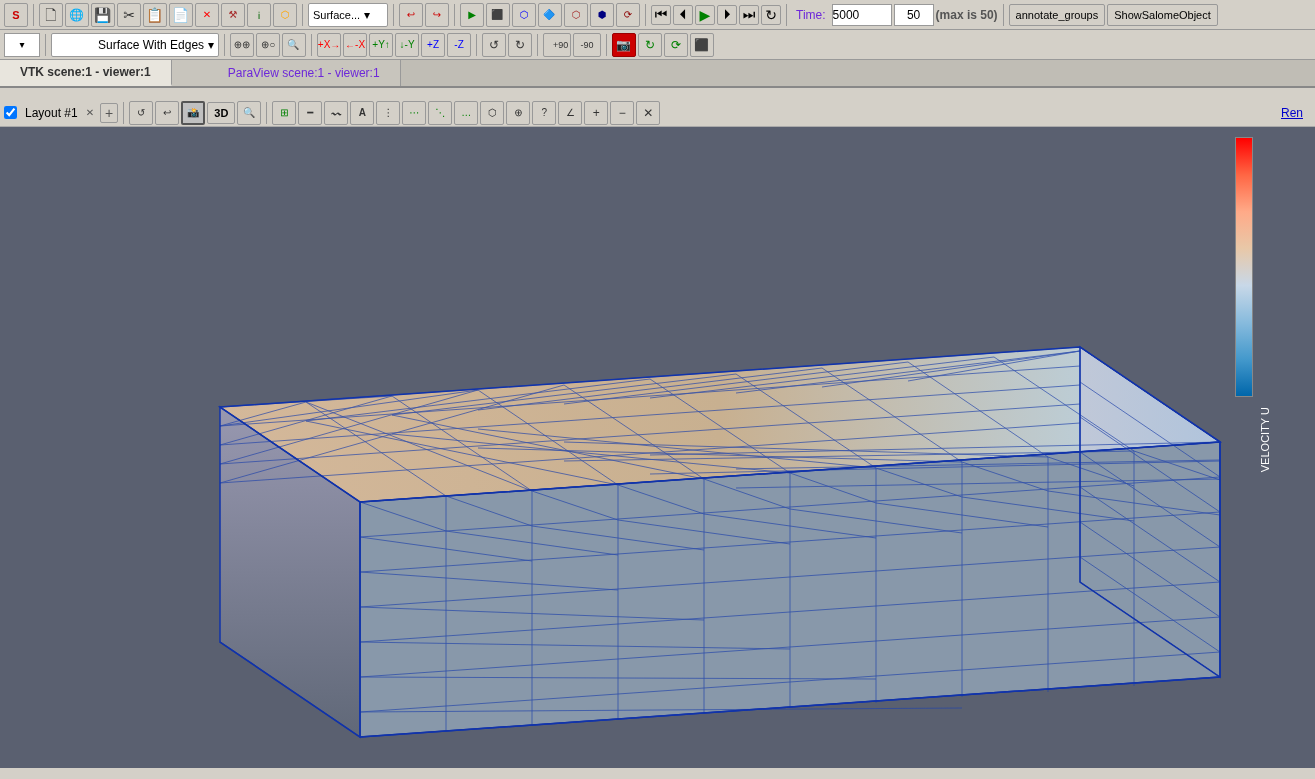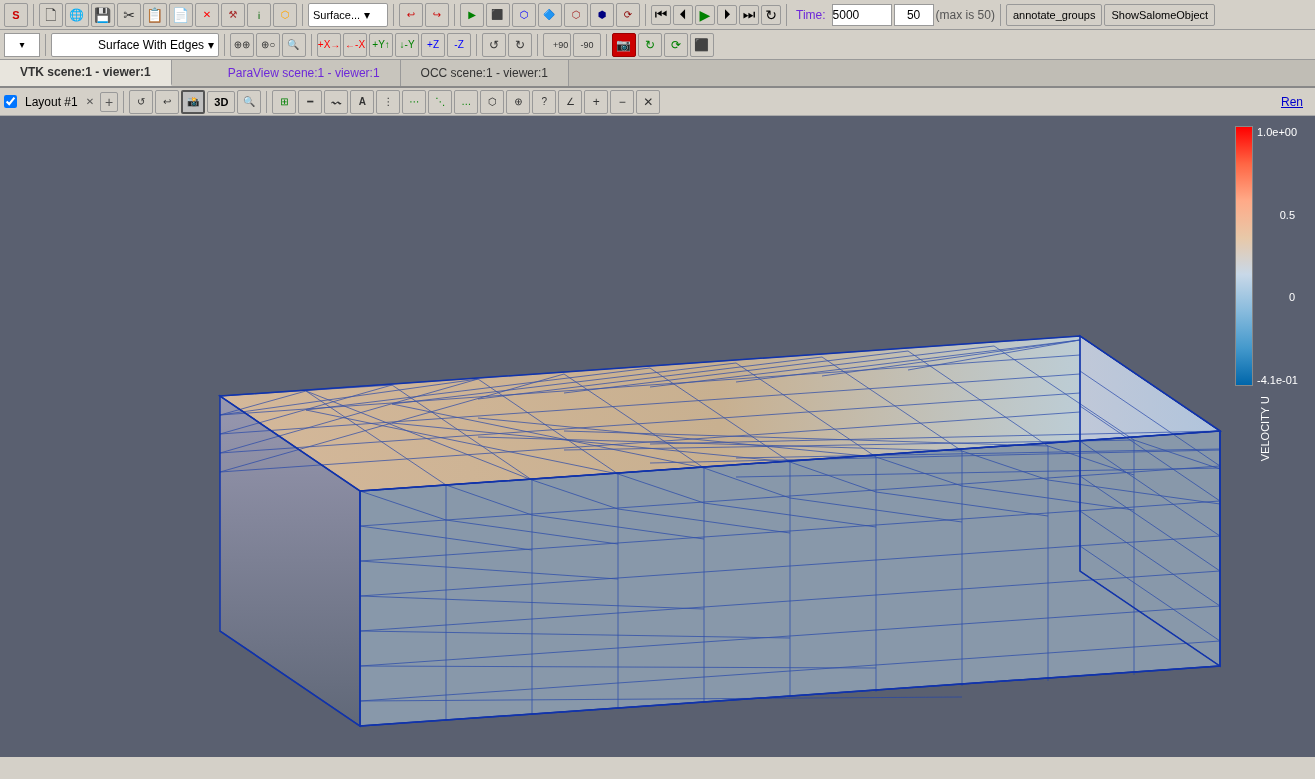--- a/index.html
+++ b/index.html
@@ -76,21 +76,21 @@
       font-size: 12px;
     }
     .time-spin {
       width: 40px; height: 22px;
       border: 1px solid #999;
       background: white;
       font-size: 12px;
       text-align: center;
     }
     .time-max {
-      font-size: 12px; color: #555;
+      font-size: 12px; color: #555; font-weight: bold;
     }
 
     
     #scene-tabs {
       height: 28px;
       background: #c0bdb5;
       display: flex;
       align-items: stretch;
       border-bottom: 2px solid #888;
     }
@@ -108,20 +108,21 @@
       border-bottom: 2px solid #e8e5dd;
       font-weight: bold;
     }
 
     
     #content-area {
       height: calc(779px - 22px - 30px - 30px - 28px);
       display: flex;
       flex-direction: column;
       background: #5a6070;
+      margin-top: 11px;
     }
 
     
     #layout-toolbar {
       height: 28px;
       background: #d4d0c8;
       display: flex;
       align-items: center;
       border-bottom: 1px solid #aaa;
       padding: 0 4px;
@@ -423,23 +424,20 @@
       <span style="font-size:12px;color:blue;">⬛</span>
     </div>
 </div>
 
 <div id="scene-tabs">
   <div class="scene-tab active">
     <span>VTK scene:1 - viewer:1</span>
   </div>
   <div class="scene-tab">
     <span style="color:#6d28d9;margin-left:36px;">ParaView scene:1 - viewer:1</span>
-  </div>
-  <div class="scene-tab">
-    <span>OCC scene:1 - viewer:1</span>
   </div>
 </div>
 
 <div id="content-area">
 
   <div id="layout-toolbar">
     <input type="checkbox" checked="" style="margin-right: 2px;">
     <span class="layout-label">Layout #1</span>
     <span style="font-size:10px;margin-left:2px;cursor:pointer;color:#555;">✕</span>
     <span style="margin-left:4px;" class="layout-add">+</span>
@@ -661,26 +659,20 @@
 
       </svg>
     </div>
 
     <div id="colorbar">
       <div style="position:relative; width:60px; height:280px;">
         <div id="colorbar-gradient" style="position:absolute; left:0; top:0; width:18px; height:260px;
                     background: linear-gradient(to bottom, #ff0000, #ff6644, #ffaa88, #e8c8a8, #c8d8e8, #88bbdd, #4499cc, #0066aa);
                     border:1px solid #888;">
         </div>
-        <div class="colorbar-labels" style="position:absolute;left:22px;top:0;height:260px;display:flex;flex-direction:column;justify-content:space-between;">
-          <span class="colorbar-label" style="color:#fff;font-size:11px;">1.0e+00</span>
-          <span class="colorbar-label" style="color:#fff;font-size:11px;">0.5</span>
-          <span class="colorbar-label" style="color:#fff;font-size:11px;">0</span>
-          <span class="colorbar-label" style="color:#fff;font-size:11px;">-4.1e-01</span>
-        </div>
         <div style="position:absolute; left:24px; top:270px; color:#fff; font-size:11px; writing-mode:vertical-rl; transform:rotate(180deg); white-space:nowrap;">
           <span>VELOCITY U</span>
         </div>
       </div>
     </div>
 
   </div>
 </div>
 
 </body></html>

